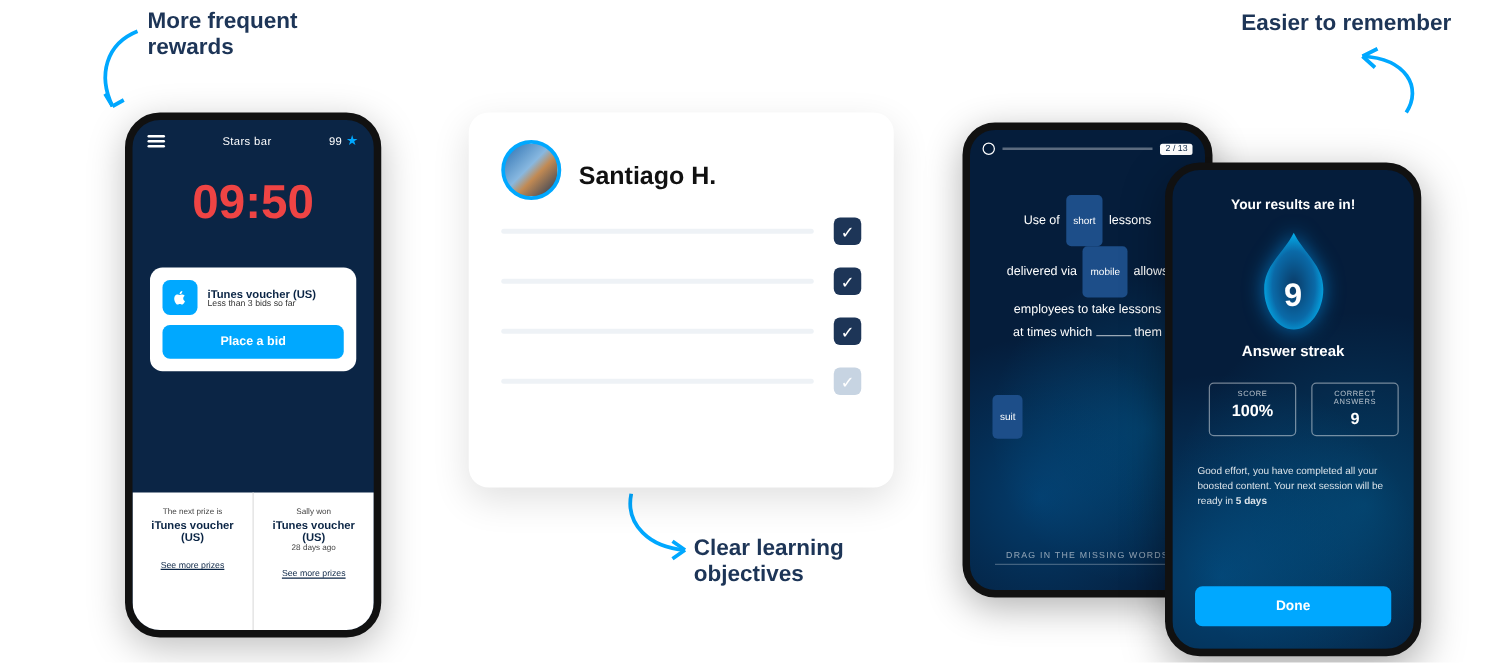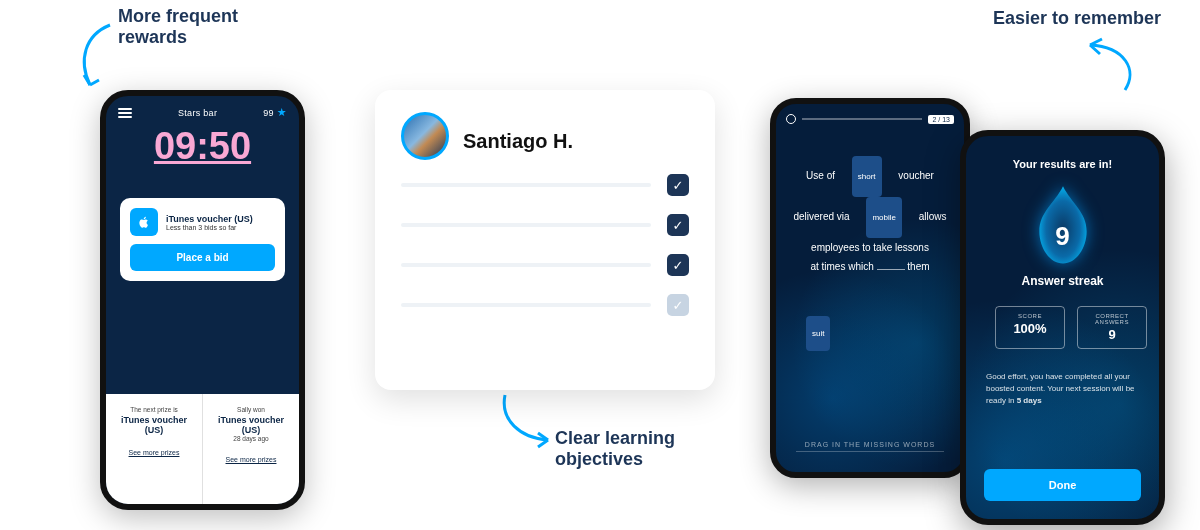--- a/index.html
+++ b/index.html
@@ -45,23 +45,22 @@
   .p1-topbar {
     display:flex; justify-content:space-between; align-items:center;
     padding: 10px 12px 4px;
     color:#fff; font-size:9px; letter-spacing:0.3px;
   }
   .p1-topbar .hamb { display:flex; flex-direction:column; gap:2px;}
   .p1-topbar .hamb span{ width:14px; height:2px; background:#fff; border-radius:1px;}
   .p1-stars { display:flex; align-items:center; gap:3px;}
   .p1-stars .star{ color:#00a8ff; font-size:11px;}
   .p1-time {
-    color:#f9a8d4; text-align:center; font-size:38px; font-weight:800;
-    margin-top:2px;
-    text-decoration:underline;
+    color:#ef4444; text-align:center; font-size:38px; font-weight:800;
+    margin-top:18px;
   }
   .p1-card {
     background:#fff; margin:30px 14px 0; border-radius:10px; padding:10px;
     display:flex; flex-direction:column; gap:8px;
   }
   .p1-voucher-row { display:flex; gap:8px; align-items:center;}
   .p1-voucher-badge {
     width:28px; height:28px; background:#00a8ff; border-radius:6px;
     display:flex; align-items:center; justify-content:center; color:#fff; font-size:14px;
   }
@@ -124,34 +123,34 @@
     color:#fff; overflow:hidden;
     box-shadow: 0 8px 30px rgba(0,0,0,0.3);
   }
   .p2-progress { display:flex; align-items:center; gap:6px; padding:10px 10px 0;}
   .p2-dot { width:10px;height:10px;border:1.5px solid #fff;border-radius:50%;}
   .p2-bar { flex:1; height:2px; background:rgba(255,255,255,0.35);}
   .p2-page { font-size:7px; background:#fff; color:#0b2545; padding:1px 4px; border-radius:2px;}
   .p2-body { padding:32px 16px 0; font-size:10px; line-height:1.9; text-align:center; }
   .chip {
     display:inline-block; background:#1d4e89; border-radius:4px;
-    padding:13px 6px; font-size:8px; margin:0 14px;
+    padding:13px 6px; font-size:8px; margin:0 2px;
   }
   .p2-blank { display:inline-block; border-bottom:1px solid rgba(255,255,255,0.6); width:28px;}
   .p2-pool { margin:40px 16px 0;}
   .p2-pool .chip{ background:#1d4e89;}
   .p2-dragnote {
     position:absolute; bottom:20px; left:0; right:0;
     text-align:center; font-size:7px; letter-spacing:1px; color:rgba(255,255,255,0.55);
   }
   .p2-dragline { margin:3px 20px 0; height:1px; background:rgba(255,255,255,0.25);}
 
   
   .phone3 {
-    position:absolute; top:130px; left:960px;
+    position:absolute; top:130px; left:932px;
     width:205px; height:395px;
     border:6px solid #111; border-radius:28px;
     background:
       radial-gradient(circle at 20% 85%, rgba(0,140,220,0.35) 0%, rgba(0,0,0,0) 45%),
       radial-gradient(circle at 80% 70%, rgba(0,160,230,0.25) 0%, rgba(0,0,0,0) 50%),
       #051d3b;
     color:#fff; overflow:hidden;
     box-shadow: 0 10px 34px rgba(0,0,0,0.35);
   }
   .p3-title { text-align:center; font-size:11px; font-weight:700; margin-top:22px;}
@@ -276,21 +275,21 @@
 
 <div class="phone2">
   <div class="p2-progress">
     <div class="p2-dot"></div>
     <div class="p2-bar"></div>
     <div class="p2-page">2 / 13</div>
   </div>
   <div class="p2-body">
     <span>Use of</span>
     <span class="chip">short</span>
-    <span>voucher</span><br>
+    <span>lessons</span><br>
     <span>delivered via</span>
     <span class="chip">mobile</span>
     <span>allows</span><br>
     <span>employees to take lessons</span><br>
     <span>at times which</span>
     <span class="p2-blank"></span>
     <span>them</span>
   </div>
   <div class="p2-pool">
     <span class="chip">suit</span>

